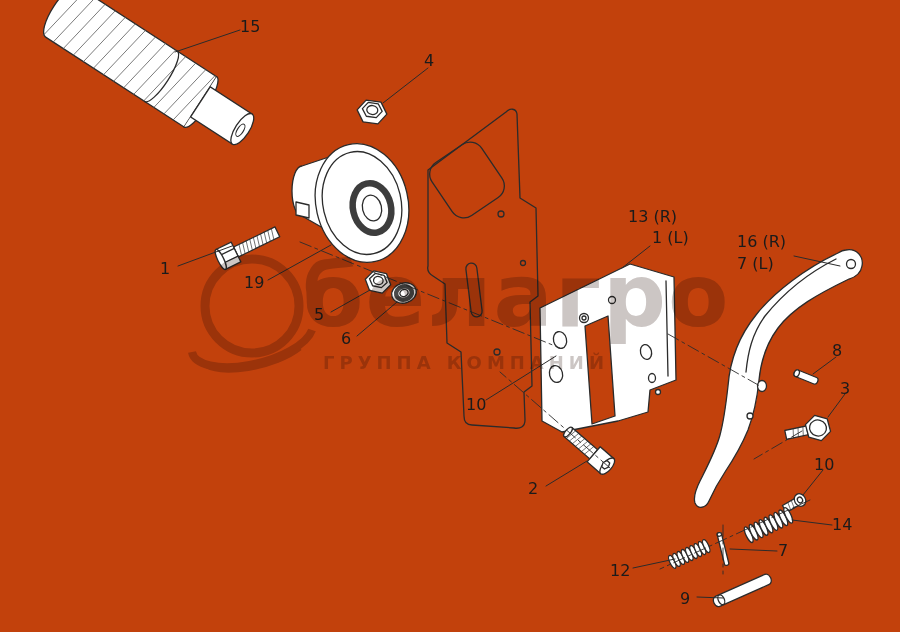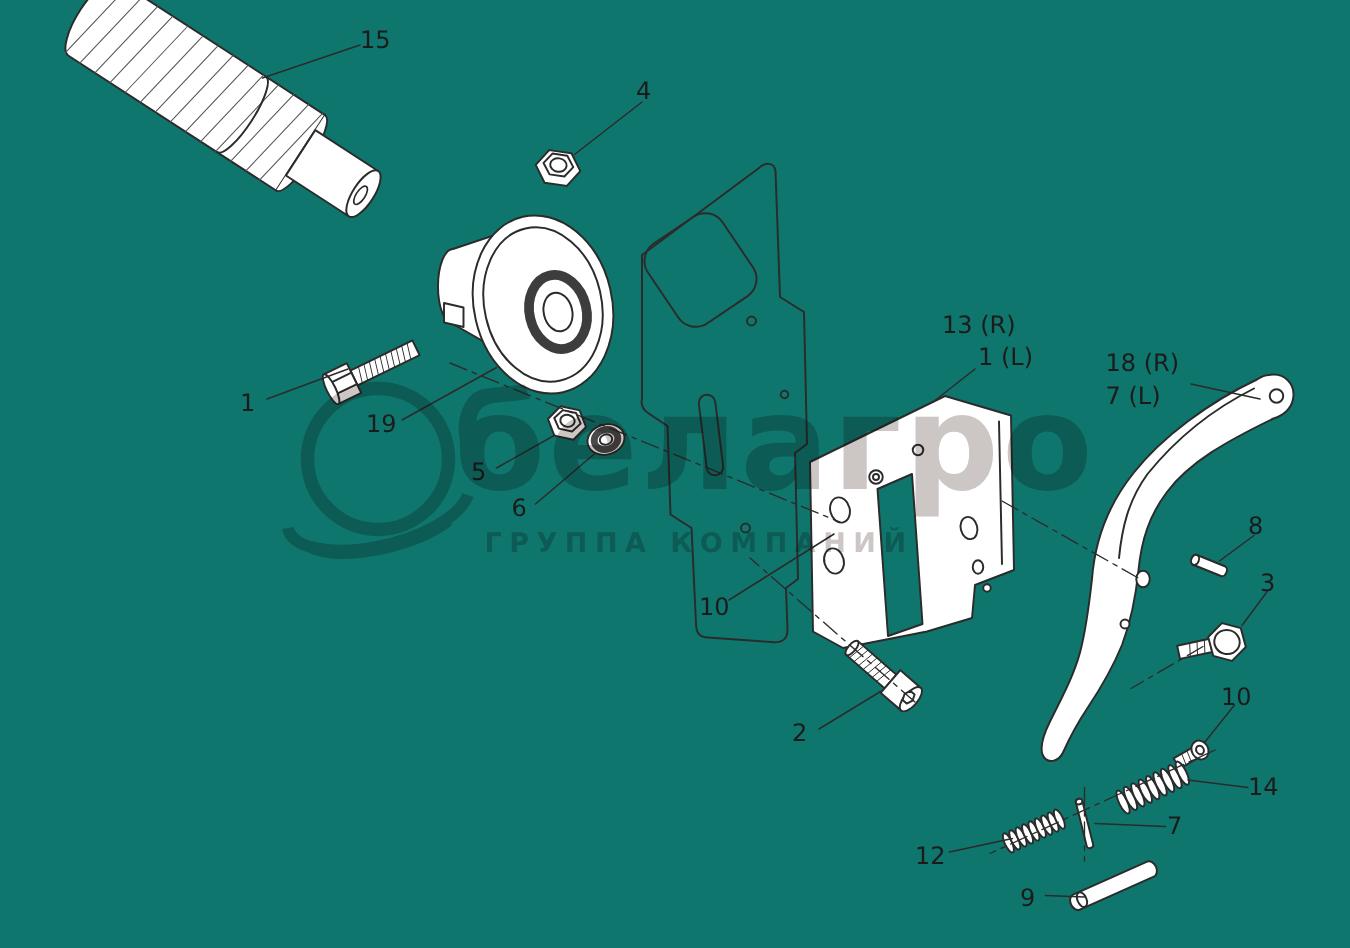--- a/index.html
+++ b/index.html
@@ -1,17 +1,17 @@
 <!DOCTYPE html>
 <html><head>
 <meta charset="utf-8">
 <style>
   html,body{margin:0;padding:0;background:#fff;}
   #stage{
-    position:relative;width:900px;height:632px;background:#0f766e;
+    position:relative;width:900px;height:632px;background:#c2410c;
     overflow:hidden;font-family:"DejaVu Sans","Liberation Sans",sans-serif;
   }
   #drawing{position:absolute;left:0;top:0;z-index:1;}
   .callout{
     position:absolute;z-index:3;font-size:16px;color:#1b1b1b;
     white-space:nowrap;line-height:1.1;
   }
   #watermark{
     position:absolute;left:0;top:0;width:900px;height:632px;z-index:5;
     pointer-events:none;mix-blend-mode:multiply;
@@ -250,21 +250,21 @@
   </svg>
 
   <div class="callout" style="left:240px;top:18px">15</div>
   <div class="callout" style="left:424px;top:52px">4</div>
   <div class="callout" style="left:160px;top:260px">1</div>
   <div class="callout" style="left:244px;top:274px">19</div>
   <div class="callout" style="left:314px;top:306px">5</div>
   <div class="callout" style="left:341px;top:330px">6</div>
   <div class="callout" style="left:628px;top:208px">13 (R)</div>
   <div class="callout" style="left:652px;top:229px">1 (L)</div>
-  <div class="callout" style="left:737px;top:233px">18 (R)</div>
+  <div class="callout" style="left:737px;top:233px">16 (R)</div>
   <div class="callout" style="left:737px;top:255px">7 (L)</div>
   <div class="callout" style="left:466px;top:396px">10</div>
   <div class="callout" style="left:832px;top:342px">8</div>
   <div class="callout" style="left:840px;top:380px">3</div>
   <div class="callout" style="left:528px;top:480px">2</div>
   <div class="callout" style="left:814px;top:456px">10</div>
   <div class="callout" style="left:832px;top:516px">14</div>
   <div class="callout" style="left:778px;top:542px">7</div>
   <div class="callout" style="left:610px;top:562px">12</div>
   <div class="callout" style="left:680px;top:590px">9</div>

